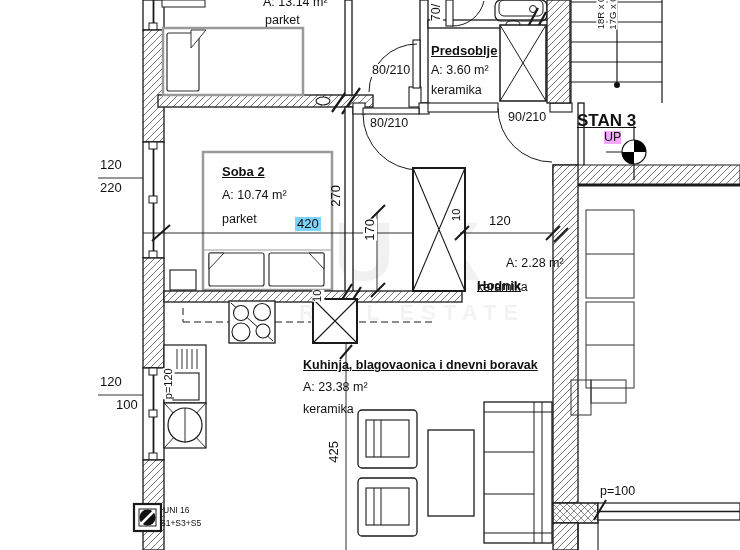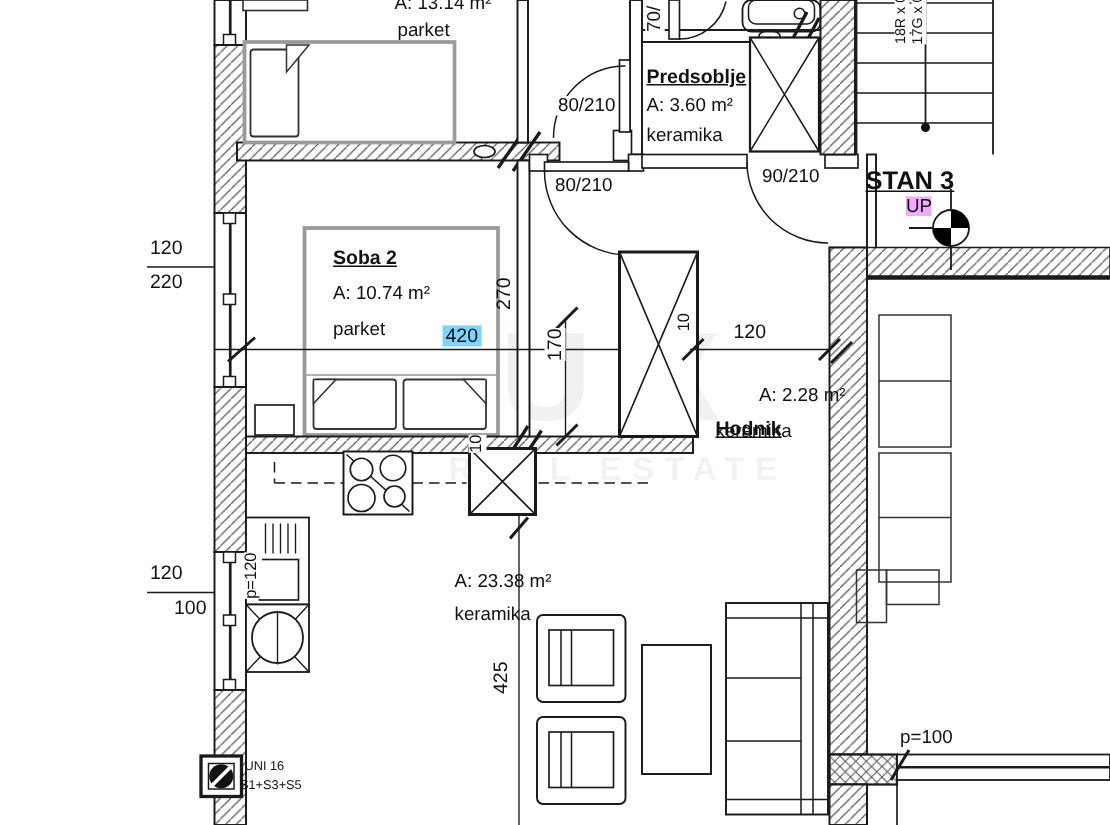--- a/index.html
+++ b/index.html
@@ -251,20 +251,21 @@
 
   <div class="lbl b" style="left:431px;top:44px;font-size:13px;">Predsoblje</div>
   <div class="lbl" style="left:431px;top:64px;text-align:center;">A: 3.60 m²</div>
   <div class="lbl" style="left:431px;top:84px;">keramika</div>
 
   <div class="lbl b" style="left:477px;top:235px;font-size:13px;margin-top:44px;">Hodnik</div>
   <div class="lbl" style="left:477px;top:257px;margin-left:29px;">A: 2.28 m²</div>
   <div class="lbl" style="left:477px;top:281px;">keramika</div>
   <div class="lbl" style="left:487px;top:214px;font-size:13px;background:#fff;padding:0 2px;">120</div>
 
+  <div class="lbl b" style="left:303px;top:359px;font-size:12.5px;">Kuhinja, blagovaonica i dnevni boravak</div>
   <div class="lbl" style="left:303px;top:381px;">A: 23.38 m²</div>
   <div class="lbl" style="left:303px;top:403px;">keramika</div>
   <div class="lbl rot" style="left:323px;top:445px;font-size:13px;background:#fff;">425</div>
 
   <div class="lbl wbg" style="left:370px;top:64px;">80/210</div>
   <div class="lbl wbg" style="left:368px;top:117px;">80/210</div>
   <div class="lbl wbg" style="left:506px;top:111px;">90/210</div>
   <div class="lbl rot wbg" style="left:426px;top:6px;">70/</div>
 
   <div class="lbl" style="left:100px;top:158px;font-size:13px;">120</div>

